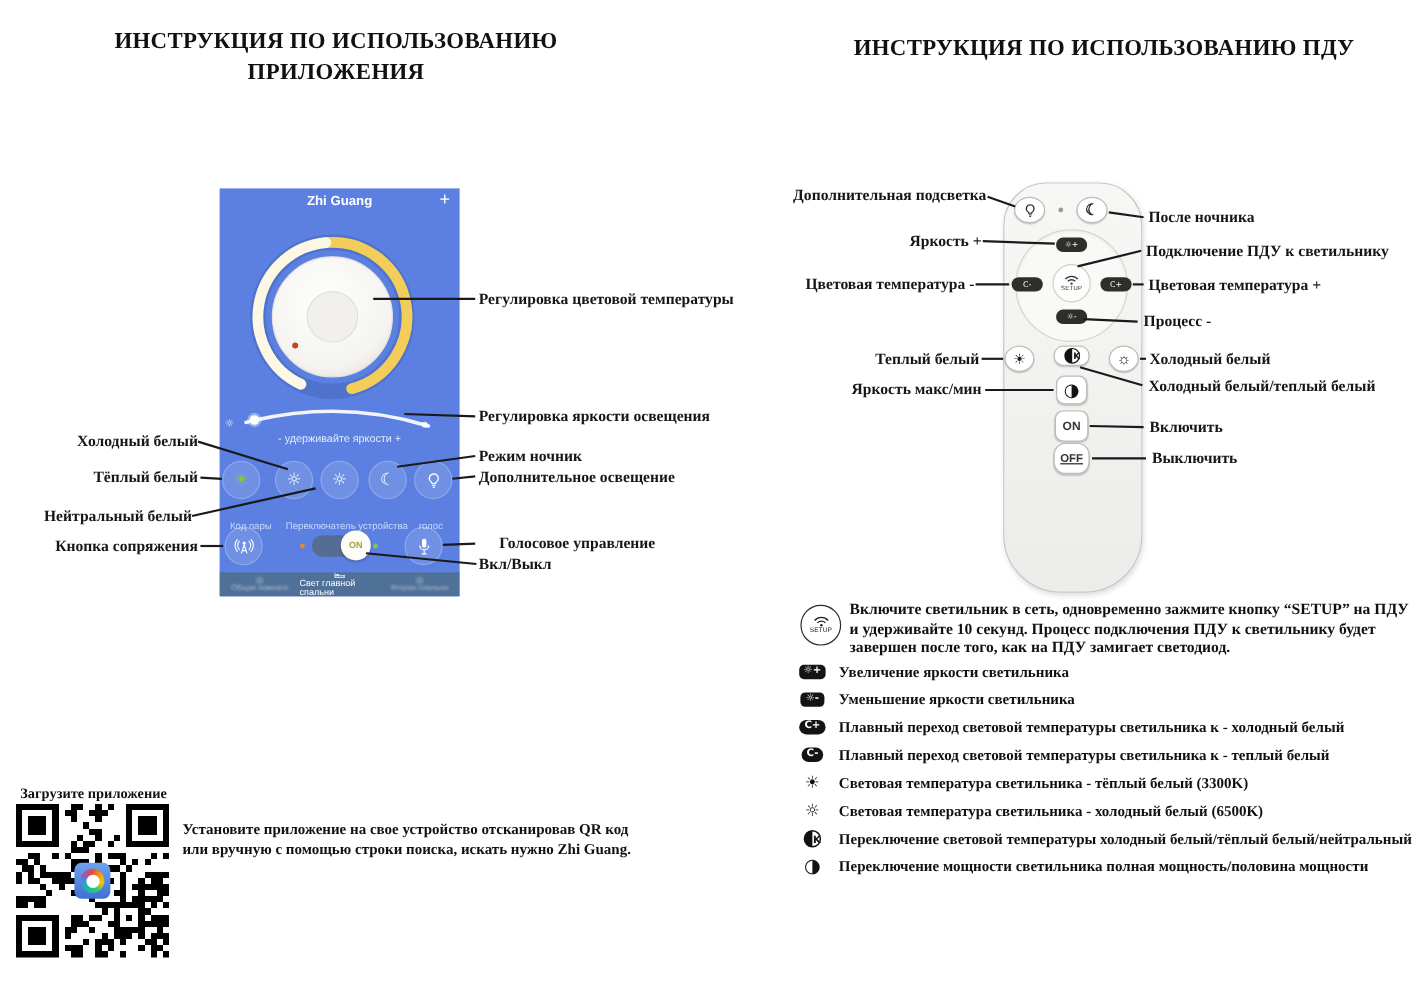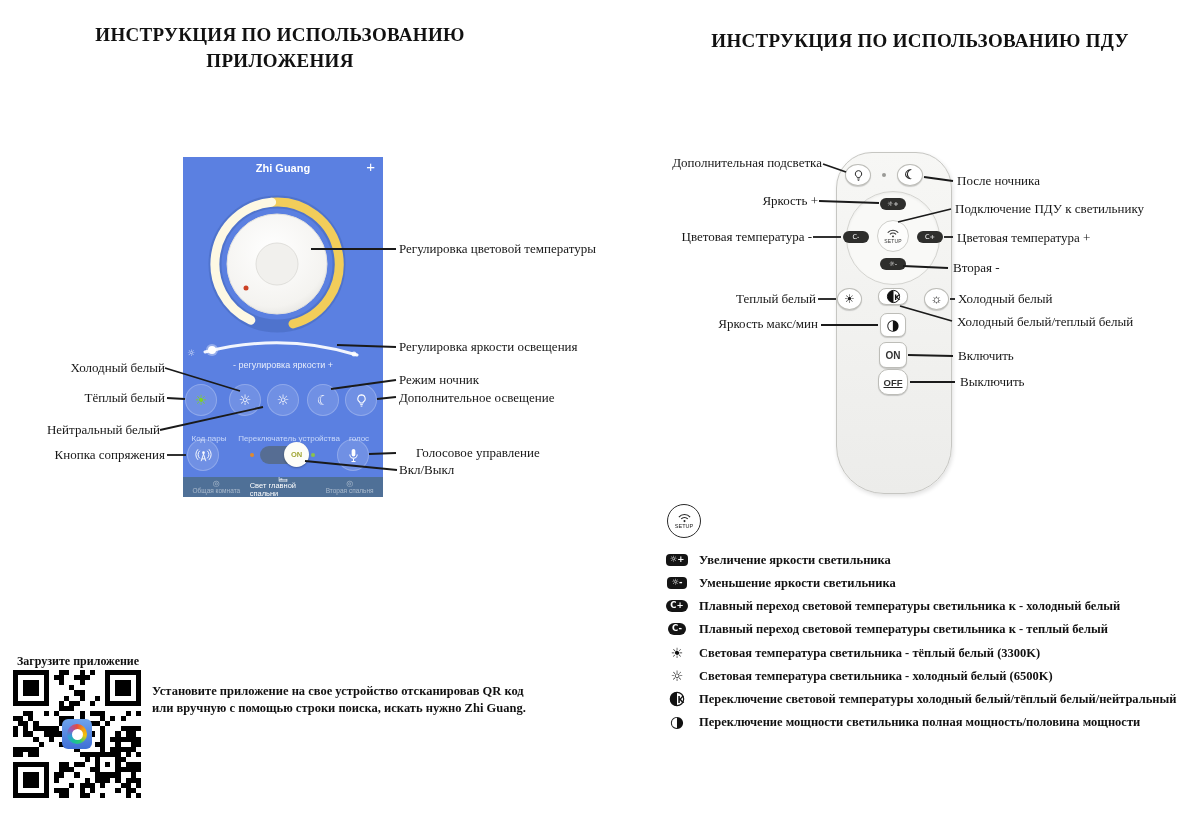--- a/index.html
+++ b/index.html
@@ -1,20 +1,20 @@
 <!DOCTYPE html>
 <html><head>
 <meta charset="utf-8">
 <style>
   html,body{margin:0;padding:0;background:#fff;}
   #canvas{position:relative;width:1180px;height:825px;background:#fff;overflow:hidden;
           font-family:"Liberation Serif",serif;color:#111;}
   .abs{position:absolute;}
   .title{font-weight:bold;font-size:19px;text-align:center;letter-spacing:.3px;line-height:1.35;}
-  .callout{position:absolute;font-weight:normal;font-size:13px;white-space:nowrap;color:#161616;}
+  .callout{position:absolute;font-weight:bold;font-size:13px;white-space:nowrap;color:#161616;}
   .callout.r{text-align:right;}
   
   #app{position:absolute;left:183px;top:157px;width:200px;height:340px;background:#5b80e1;overflow:hidden;}
   #app-header{position:absolute;left:0;top:0;width:200px;height:22px;display:flex;align-items:center;justify-content:center;
               color:#fff;font-weight:bold;font-size:11px;font-family:"Liberation Sans",sans-serif;}
   #app-plus{position:absolute;right:8px;top:1px;color:#fff;font-size:15px;font-family:"Liberation Sans",sans-serif;}
   .app-circle{position:absolute;width:32px;height:32px;border-radius:50%;background:rgba(255,255,255,.13);
               border:1px solid rgba(255,255,255,.22);display:flex;align-items:center;justify-content:center;
               color:#fff;font-size:14px;font-family:"DejaVu Sans",sans-serif;box-sizing:border-box;}
   .app-lbl{position:absolute;font-size:8px;color:rgba(225,235,255,.8);font-family:"Liberation Sans",sans-serif;
@@ -95,21 +95,21 @@
       <circle cx="94" cy="107" r="50" fill="url(#knobGrad)" stroke="#e3e2de" stroke-width="1"></circle>
       <circle cx="94" cy="107" r="21" fill="#f1f0ed" stroke="#e0dfdb" stroke-width="1"></circle>
       <circle cx="63" cy="131" r="2.5" fill="#cc4125"></circle>
 
       <text x="4" y="199" font-size="9" fill="rgba(255,255,255,.8)" font-family="DejaVu Sans">☼</text>
       <path d="M 22 195 Q 100 175 174 198" fill="none" stroke="rgba(255,255,255,.92)" stroke-width="3" stroke-linecap="round"></path>
       <circle cx="29" cy="193" r="6" fill="rgba(255,255,255,.35)"></circle>
       <circle cx="29" cy="193" r="4" fill="#ffffff"></circle>
       <circle cx="171" cy="197" r="2.5" fill="rgba(255,255,255,.8)"></circle>
     </svg>
-    <div id="slider-cap">- регулировка яркости +</div>
+    <div id="slider-cap">- удерживайте яркости +</div>
 
     <div class="app-circle" style="left:2px;top:227px;color:#7ed321;">
       <span>☀</span>
       </div>
     <div class="app-circle" style="left:46px;top:227px;">
       <span>☼</span>
       </div>
     <div class="app-circle" style="left:84px;top:227px;">
       <span>☼</span>
       </div>
@@ -241,33 +241,36 @@
 
   <div class="callout r" style="left:600px;top:155px;width:222px;">Дополнительная подсветка</div>
   <div class="callout r" style="left:600px;top:193px;width:218px;">Яркость +</div>
   <div class="callout r" style="left:600px;top:229px;width:212px;">Цветовая температура -</div>
   <div class="callout r" style="left:600px;top:291px;width:216px;">Теплый белый</div>
   <div class="callout r" style="left:600px;top:316px;width:218px;">Яркость макс/мин</div>
 
   <div class="callout" style="left:957px;top:173px;">После ночника</div>
   <div class="callout" style="left:955px;top:201px;">Подключение ПДУ к светильнику</div>
   <div class="callout" style="left:957px;top:230px;">Цветовая температура +</div>
-  <div class="callout" style="left:953px;top:260px;">Вторая -</div>
+  <div class="callout" style="left:953px;top:260px;">Процесс -</div>
   <div class="callout" style="left:958px;top:291px;">Холодный белый</div>
   <div class="callout" style="left:957px;top:314px;">Холодный белый/теплый белый</div>
   <div class="callout" style="left:958px;top:348px;">Включить</div>
   <div class="callout" style="left:960px;top:374px;">Выключить</div>
 
   <div id="setup-note-icon">
     <svg width="15" height="10" viewBox="0 0 16 10">
       <path d="M2 4 A8 8 0 0 1 14 4 M4.5 6 A5 5 0 0 1 11.5 6" fill="none" stroke="#222" stroke-width="1.2"></path>
       <circle cx="8" cy="8.3" r="1.1" fill="#222"></circle>
     </svg>
     <span class="cap">SETUP</span>
   </div>
+  <div class="para" style="left:708px;top:500px;width:470px;font-size:13px;line-height:1.2;">Включите светильник в сеть, одновременно зажмите кнопку “SETUP” на ПДУ
+и удерживайте 10 секунд. Процесс подключения ПДУ к светильнику будет
+завершен после того, как на ПДУ замигает светодиод.</div>
 
   <div class="leg-row" style="top:551px;">
     <span class="leg-icon">
         <span class="leg-pill">☼+</span>
       </span>
     <span class="leg-text">Увеличение яркости светильника</span>
     </div>
   <div class="leg-row" style="top:574px;">
     <span class="leg-icon">
         <span class="leg-pill">☼-</span>

